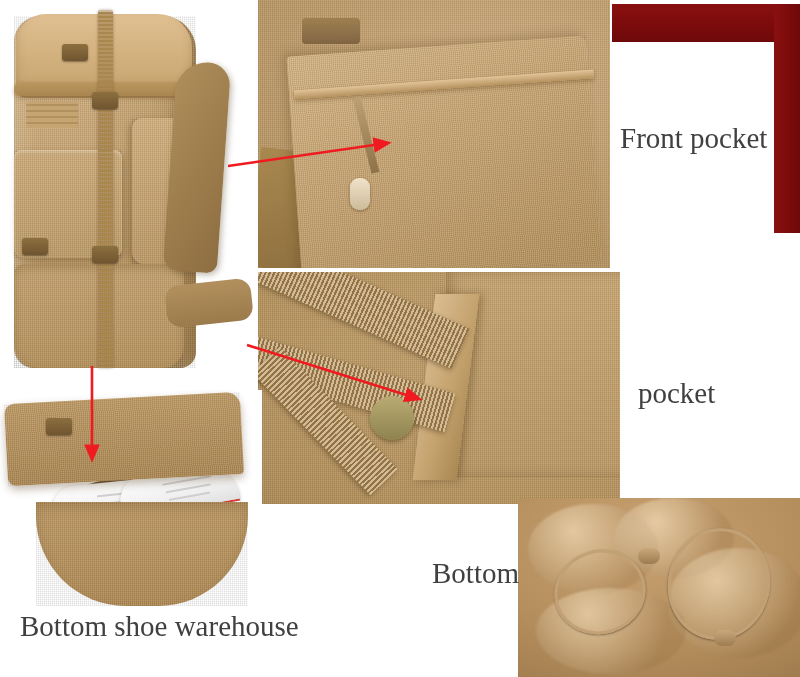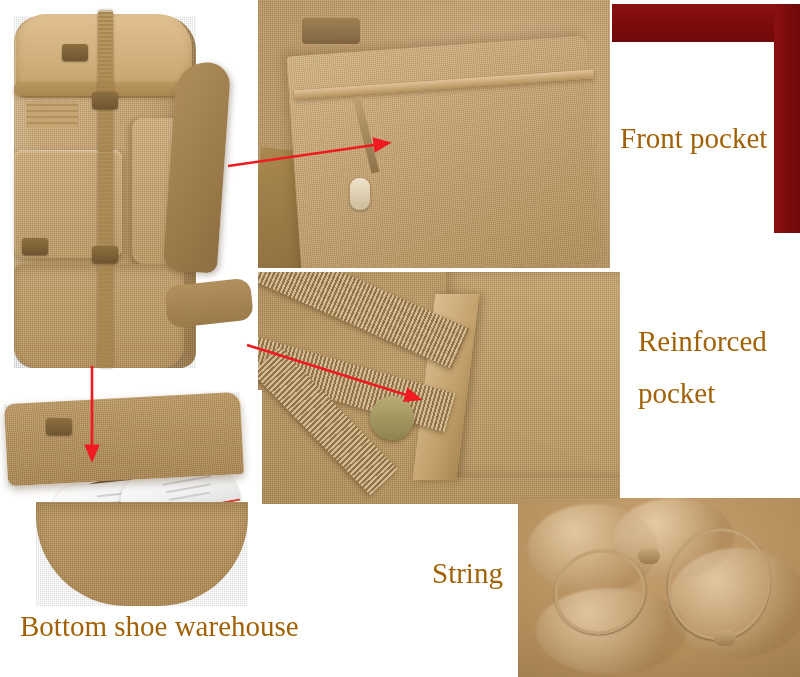--- a/index.html
+++ b/index.html
@@ -252,21 +252,21 @@
     background:linear-gradient(180deg,#c9a87c,#9c7c50);
   }
 
   
   .arrow-svg{ position:absolute; left:0; top:0; width:800px; height:677px;
               pointer-events:none; }
 
   
   .caption{
     position:absolute;
-    color:#a16207;
+    color:#404040;
     font-family:"Liberation Serif","DejaVu Serif",serif;
     white-space:nowrap;
     line-height:1.0;
   }
   #cap-front{   left:620px; top:124px; font-size:29px; }
   #cap-seams{   left:638px; top:327px; font-size:29px; }
   #cap-seams2{  left:638px; top:379px; font-size:29px; }
   #cap-string{  left:432px; top:559px; font-size:29px; }
   #cap-bottom{  left:20px;  top:612px; font-size:29px; }
 </style>
@@ -377,18 +377,17 @@
       <marker id="ah" markerWidth="7" markerHeight="7" refX="5.6" refY="3" orient="auto">
         <path d="M0,0 L7,3 L0,6 z" fill="#ef1b20"></path>
       </marker>
     </defs>
     <line x1="228" y1="166" x2="388" y2="143" stroke="#ef1b20" stroke-width="2.6" marker-end="url(#ah)"></line>
     <line x1="247" y1="345" x2="419" y2="399" stroke="#ef1b20" stroke-width="2.6" marker-end="url(#ah)"></line>
     <line x1="92" y1="366" x2="92" y2="459" stroke="#ef1b20" stroke-width="2.6" marker-end="url(#ah)"></line>
   </svg>
 
   <div class="caption" id="cap-front">Front pocket</div>
-  <div class="caption" id="cap-seams">Reinforced</div>
   <div class="caption" id="cap-seams2">pocket</div>
-  <div class="caption" id="cap-string">String</div>
+  <div class="caption" id="cap-string">Bottom</div>
   <div class="caption" id="cap-bottom">Bottom shoe warehouse</div>
 
 </div>
 
 </body></html>

